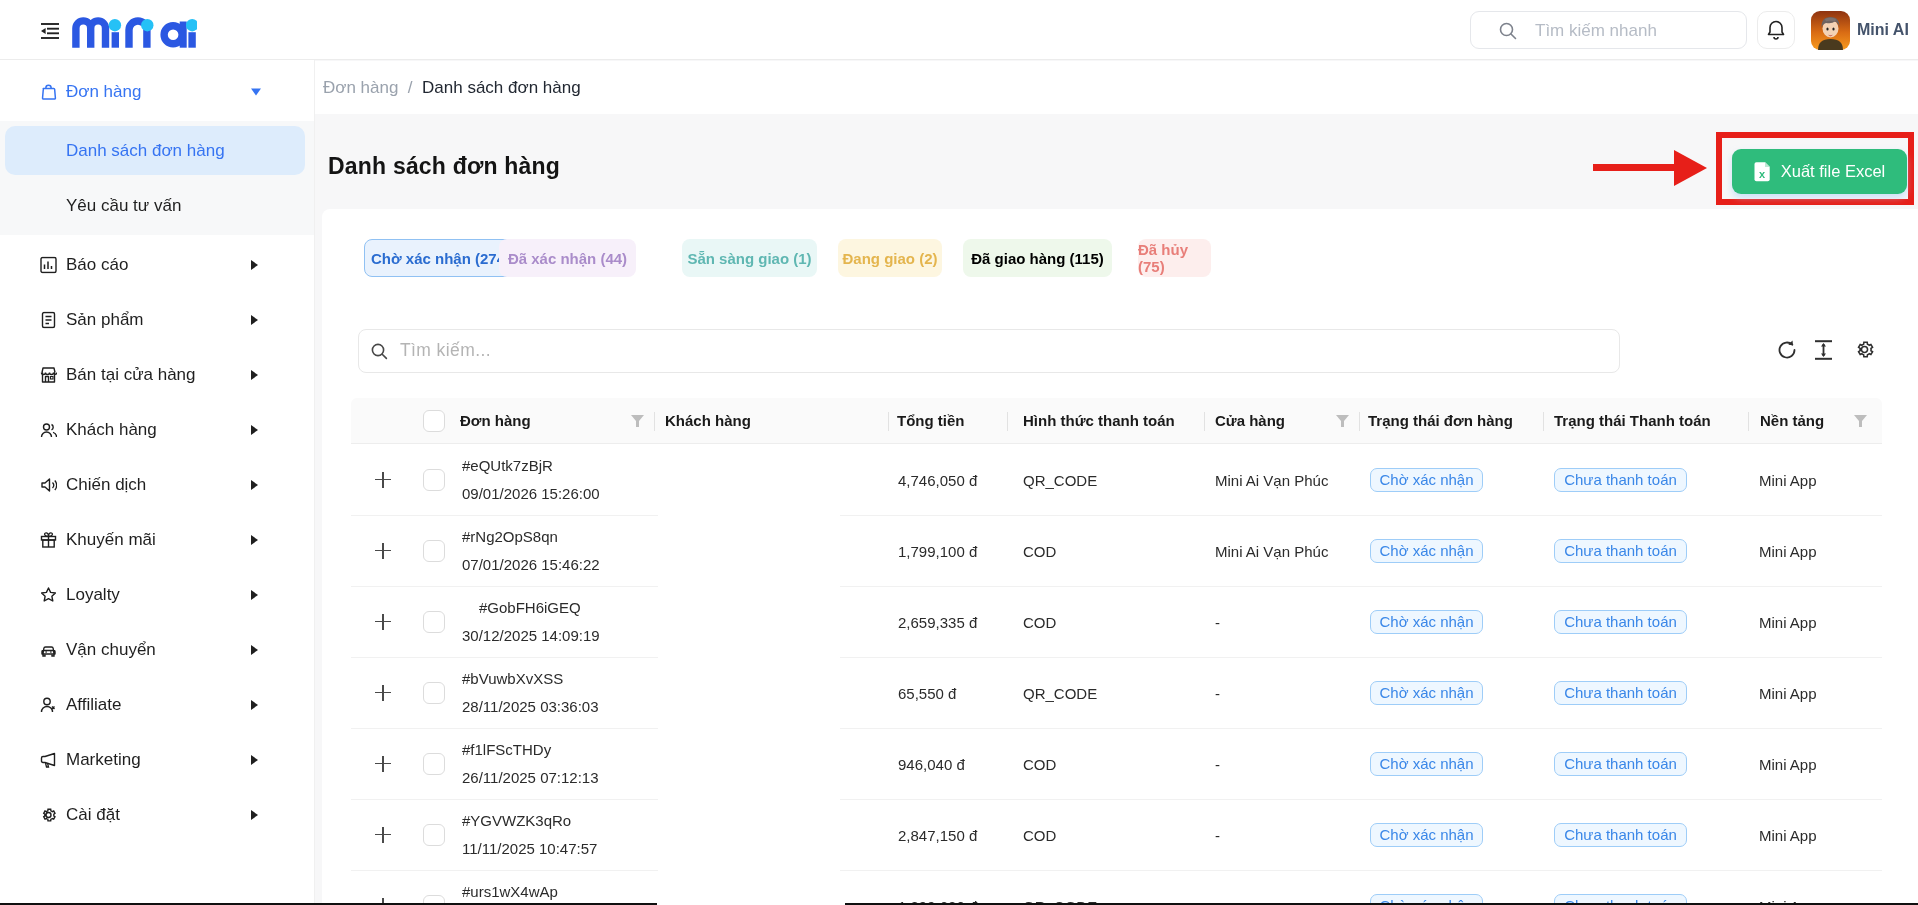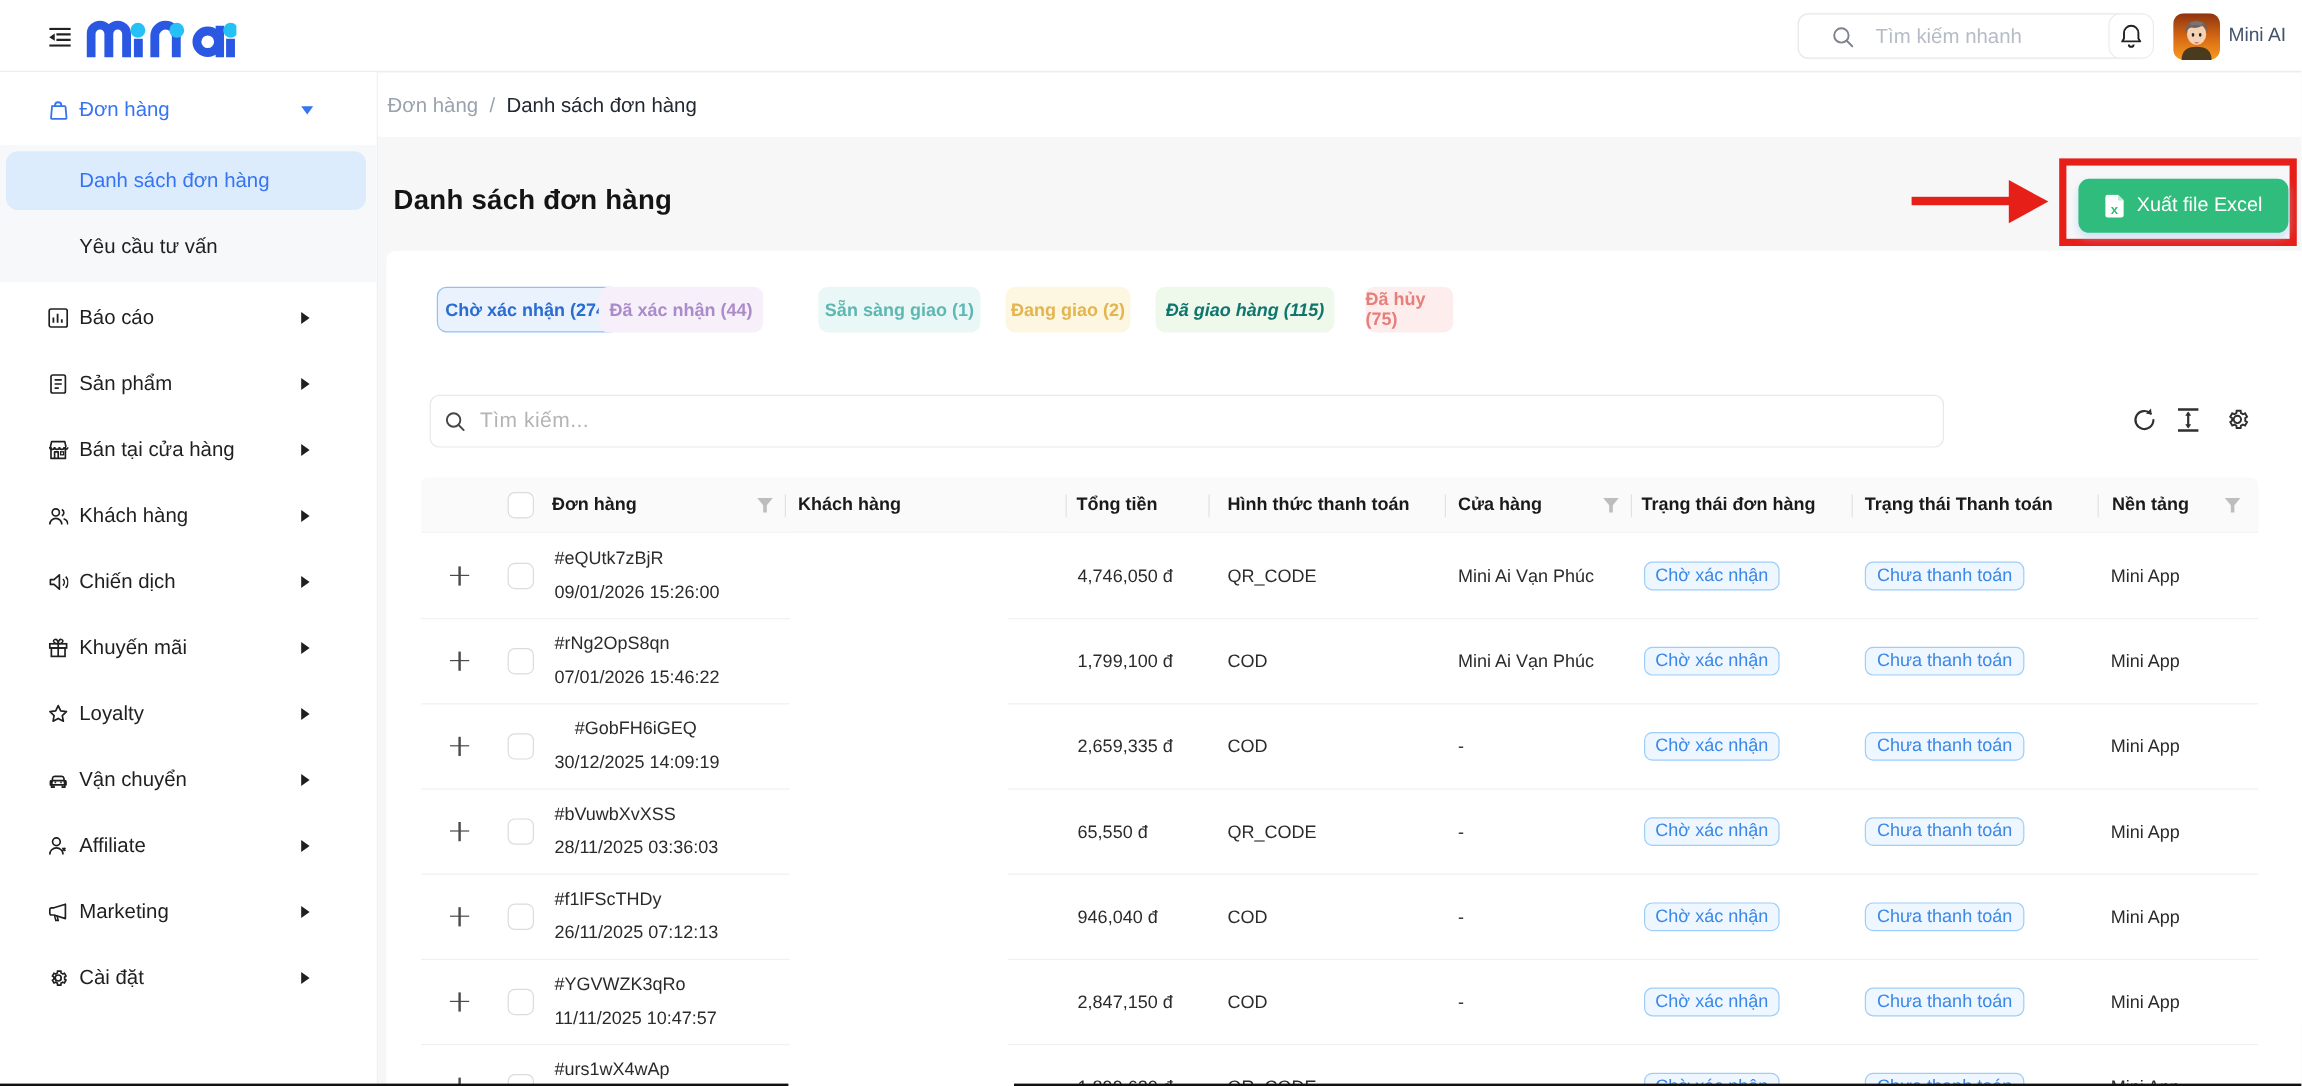--- a/index.html
+++ b/index.html
@@ -2,24 +2,24 @@
 <html><head>
 <meta charset="utf-8">
 <style>
 * { margin:0; padding:0; box-sizing:border-box; }
 html,body { width:1918px; height:905px; overflow:hidden; }
 body { font-family:"Liberation Sans", sans-serif; position:relative; background:#fff; }
 .abs { position:absolute; }
 
 
 #topbar { left:0; top:0; width:1918px; height:60px; background:#fff; border-bottom:1px solid #ececec; z-index:30; }
-#tb-search { left:1470px; top:11px; width:277px; height:38px; border:1px solid #e5e7eb; border-radius:9px; background:#fff;margin-left:28px; }
+#tb-search { left:1470px; top:11px; width:277px; height:38px; border:1px solid #e5e7eb; border-radius:9px; background:#fff; }
 #tb-search .ph { position:absolute; left:64px; top:9px; font-size:17px; color:#b6bcc6; }
 #tb-bell { left:1757px; top:11px; width:38px; height:38px; border:1px solid #ececec; border-radius:10px; background:#fff; }
-#tb-name { left:1857px; top:21px; font-size:16px; font-weight:normal; color:#44536b; }
+#tb-name { left:1857px; top:21px; font-size:16px; font-weight:bold; color:#44536b; }
 
 
 #sidebar { left:0; top:60px; width:315px; height:845px; background:#fff; border-right:1px solid #f0f0f0; z-index:5; }
 #submenu-bg { left:0; top:61px; width:314px; height:114px; background:#f7f8f9; }
 #sel-item { left:5px; top:66px; width:300px; height:49px; background:#ddecfc; border-radius:10px; }
 .mi { position:absolute; left:0; width:314px; height:55px; }
 .mi .lbl { position:absolute; left:66px; top:50%; transform:translateY(-50%); font-size:17px; color:#1f1f1f; }
 .mi .ic { position:absolute; left:40px; top:50%; transform:translateY(-50%); width:17px; height:17px; }
 .mi .arr { position:absolute; left:251px; top:50%; transform:translateY(-50%); width:0; height:0;
   border-left:7px solid #1f1f1f; border-top:5px solid transparent; border-bottom:5px solid transparent; }
@@ -40,21 +40,21 @@
   display:flex; align-items:center; justify-content:center; gap:10px; color:#fff; font-size:16.5px; }
 
 
 #card { left:322px; top:209px; width:1596px; height:696px; background:#fff; border-radius:8px 0 0 0; }
 
 .tab { position:absolute; top:239px; height:38px; border-radius:8px; display:flex; align-items:center; justify-content:center; font-size:15px; font-weight:bold; z-index:2; }
 #tab1 { left:364px; width:153px; background:#e9f2fd; border:1px solid #90c1f3; color:#2a6cd0; }
 #tab2 { left:499px; width:137px; background:#f7f0fa; color:#aa8cca; }
 #tab3 { left:682px; width:135px; background:#e9f7f6; color:#5fb7b2; }
 #tab4 { left:838px; width:104px; background:#fdf6e0; color:#e4b54e; }
-#tab5 { left:963px; width:149px; background:#eef8eb; color:#0f766e;font-style:italic; }
+#tab5 { left:963px; width:149px; background:#eef8eb; color:#000000; }
 #tab6 { left:1138px; width:73px; background:#fdeeed; color:#e87e79; }
 
 #tbl-search { left:358px; top:329px; width:1262px; height:44px; border:1px solid #e8e8e8; border-radius:8px; background:#fff; }
 #tbl-search .ph { position:absolute; left:41px; top:10px; font-size:17.5px; letter-spacing:0.4px; color:#b4b4b4; }
 
 
 #thead { left:351px; top:398px; width:1531px; height:46px; background:#fafafa; border-radius:6px 6px 0 0; border-bottom:1px solid #ededed; z-index:1; }
 .th { position:absolute; top:412px; font-size:15px; font-weight:bold; color:#1a1a1a; z-index:2; }
 .tick { position:absolute; top:412px; width:1px; height:19px; background:#e2e2e2; z-index:2; }
 .cb { position:absolute; width:22px; height:22px; background:#fff; border:1px solid #dcdcdc; border-radius:6px; z-index:2; }

